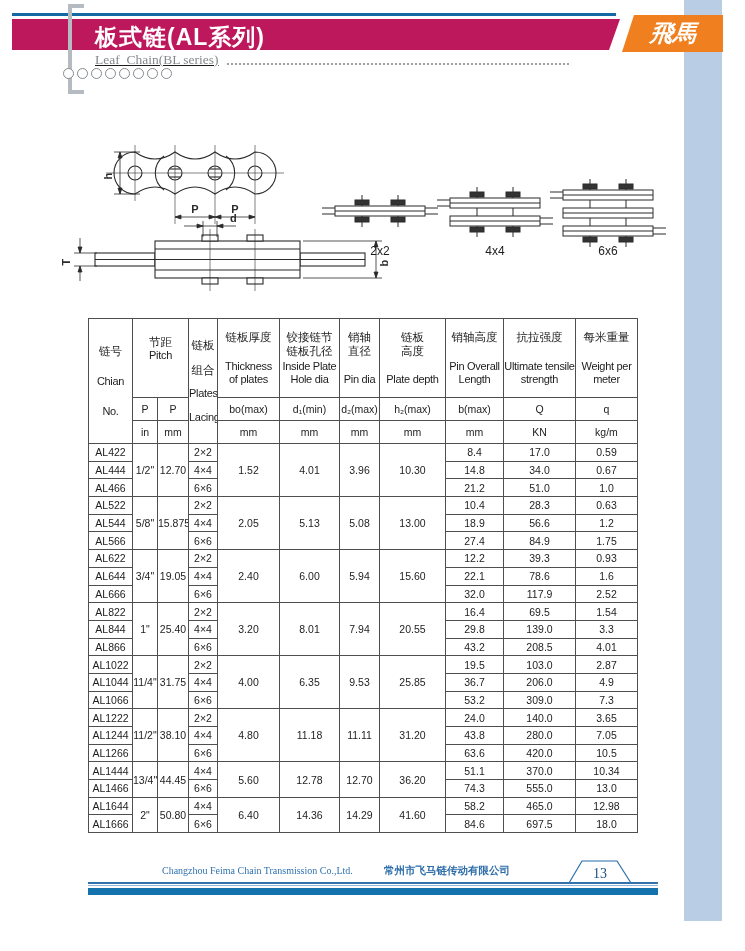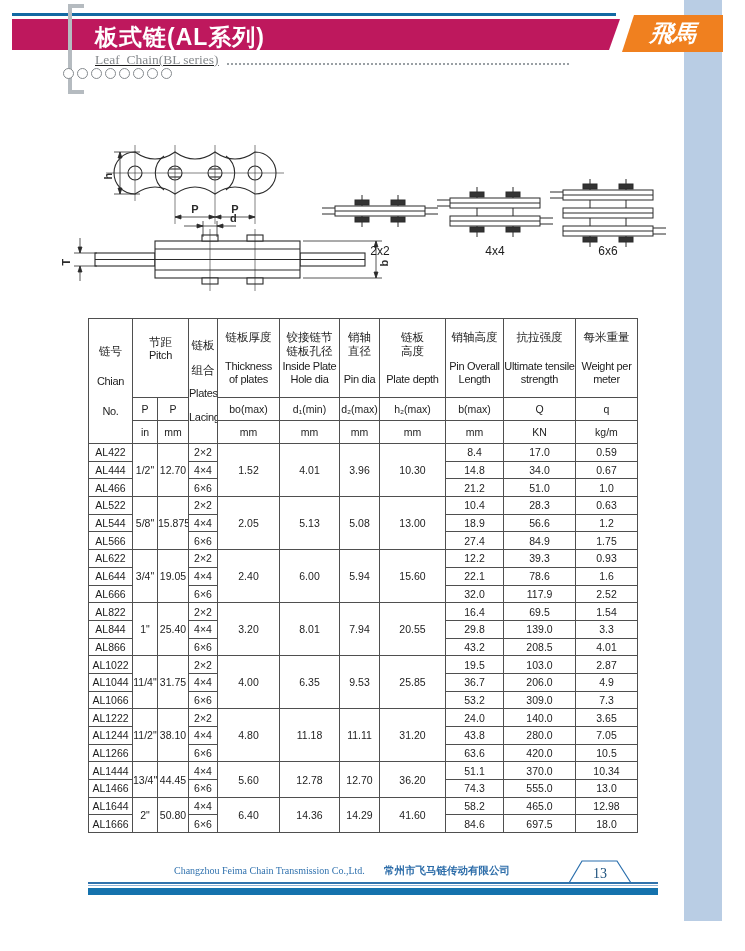--- a/index.html
+++ b/index.html
@@ -31,21 +31,21 @@
              padding:0;font-weight:normal;font-size:10.5px;color:#1c1c1c;overflow:hidden;}
   tr.h1{height:66px;} tr.h2{height:23px;} tr.h3{height:23px;padding-left:23px;}
   table.spec tbody tr{height:17.7px;margin-top:12px;}
   .stack{display:flex;flex-direction:column;justify-content:space-evenly;height:108px;}
   .stack2{display:flex;flex-direction:column;justify-content:flex-start;height:62px;margin-top:16px;}
   .coltitle{display:flex;flex-direction:column;justify-content:space-between;height:56px;padding:4px 0;}
   .cn{font-size:11.5px;white-space:pre-line;line-height:1.25;}
   .en{font-size:11px;white-space:pre-line;line-height:1.2;letter-spacing:-0.3px;}
   td.c-no{text-align:left;padding-left:4px;}
   
-  .footer-en{position:absolute;left:174px;top:865px;font-family:"Liberation Serif",serif;font-size:10px;color:#3172ae;}
+  .footer-en{position:absolute;left:162px;top:865px;font-family:"Liberation Serif",serif;font-size:10px;color:#3172ae;}
   .footer-cn{position:absolute;left:384px;top:864px;font-size:10.5px;font-weight:bold;color:#2d6da9;}
   .pageno{position:absolute;left:568px;top:860px;}
   .fline1{position:absolute;left:88px;top:882px;width:570px;height:1.5px;background:#2f72ac;}
   .fline2{position:absolute;left:88px;top:885px;width:570px;height:1px;background:#8fb3d6;}
   .fbar{position:absolute;left:88px;top:888px;width:570px;height:7px;background:#1472ad;}
 </style>
 </head>
 <body>
 
 <div class="page">

